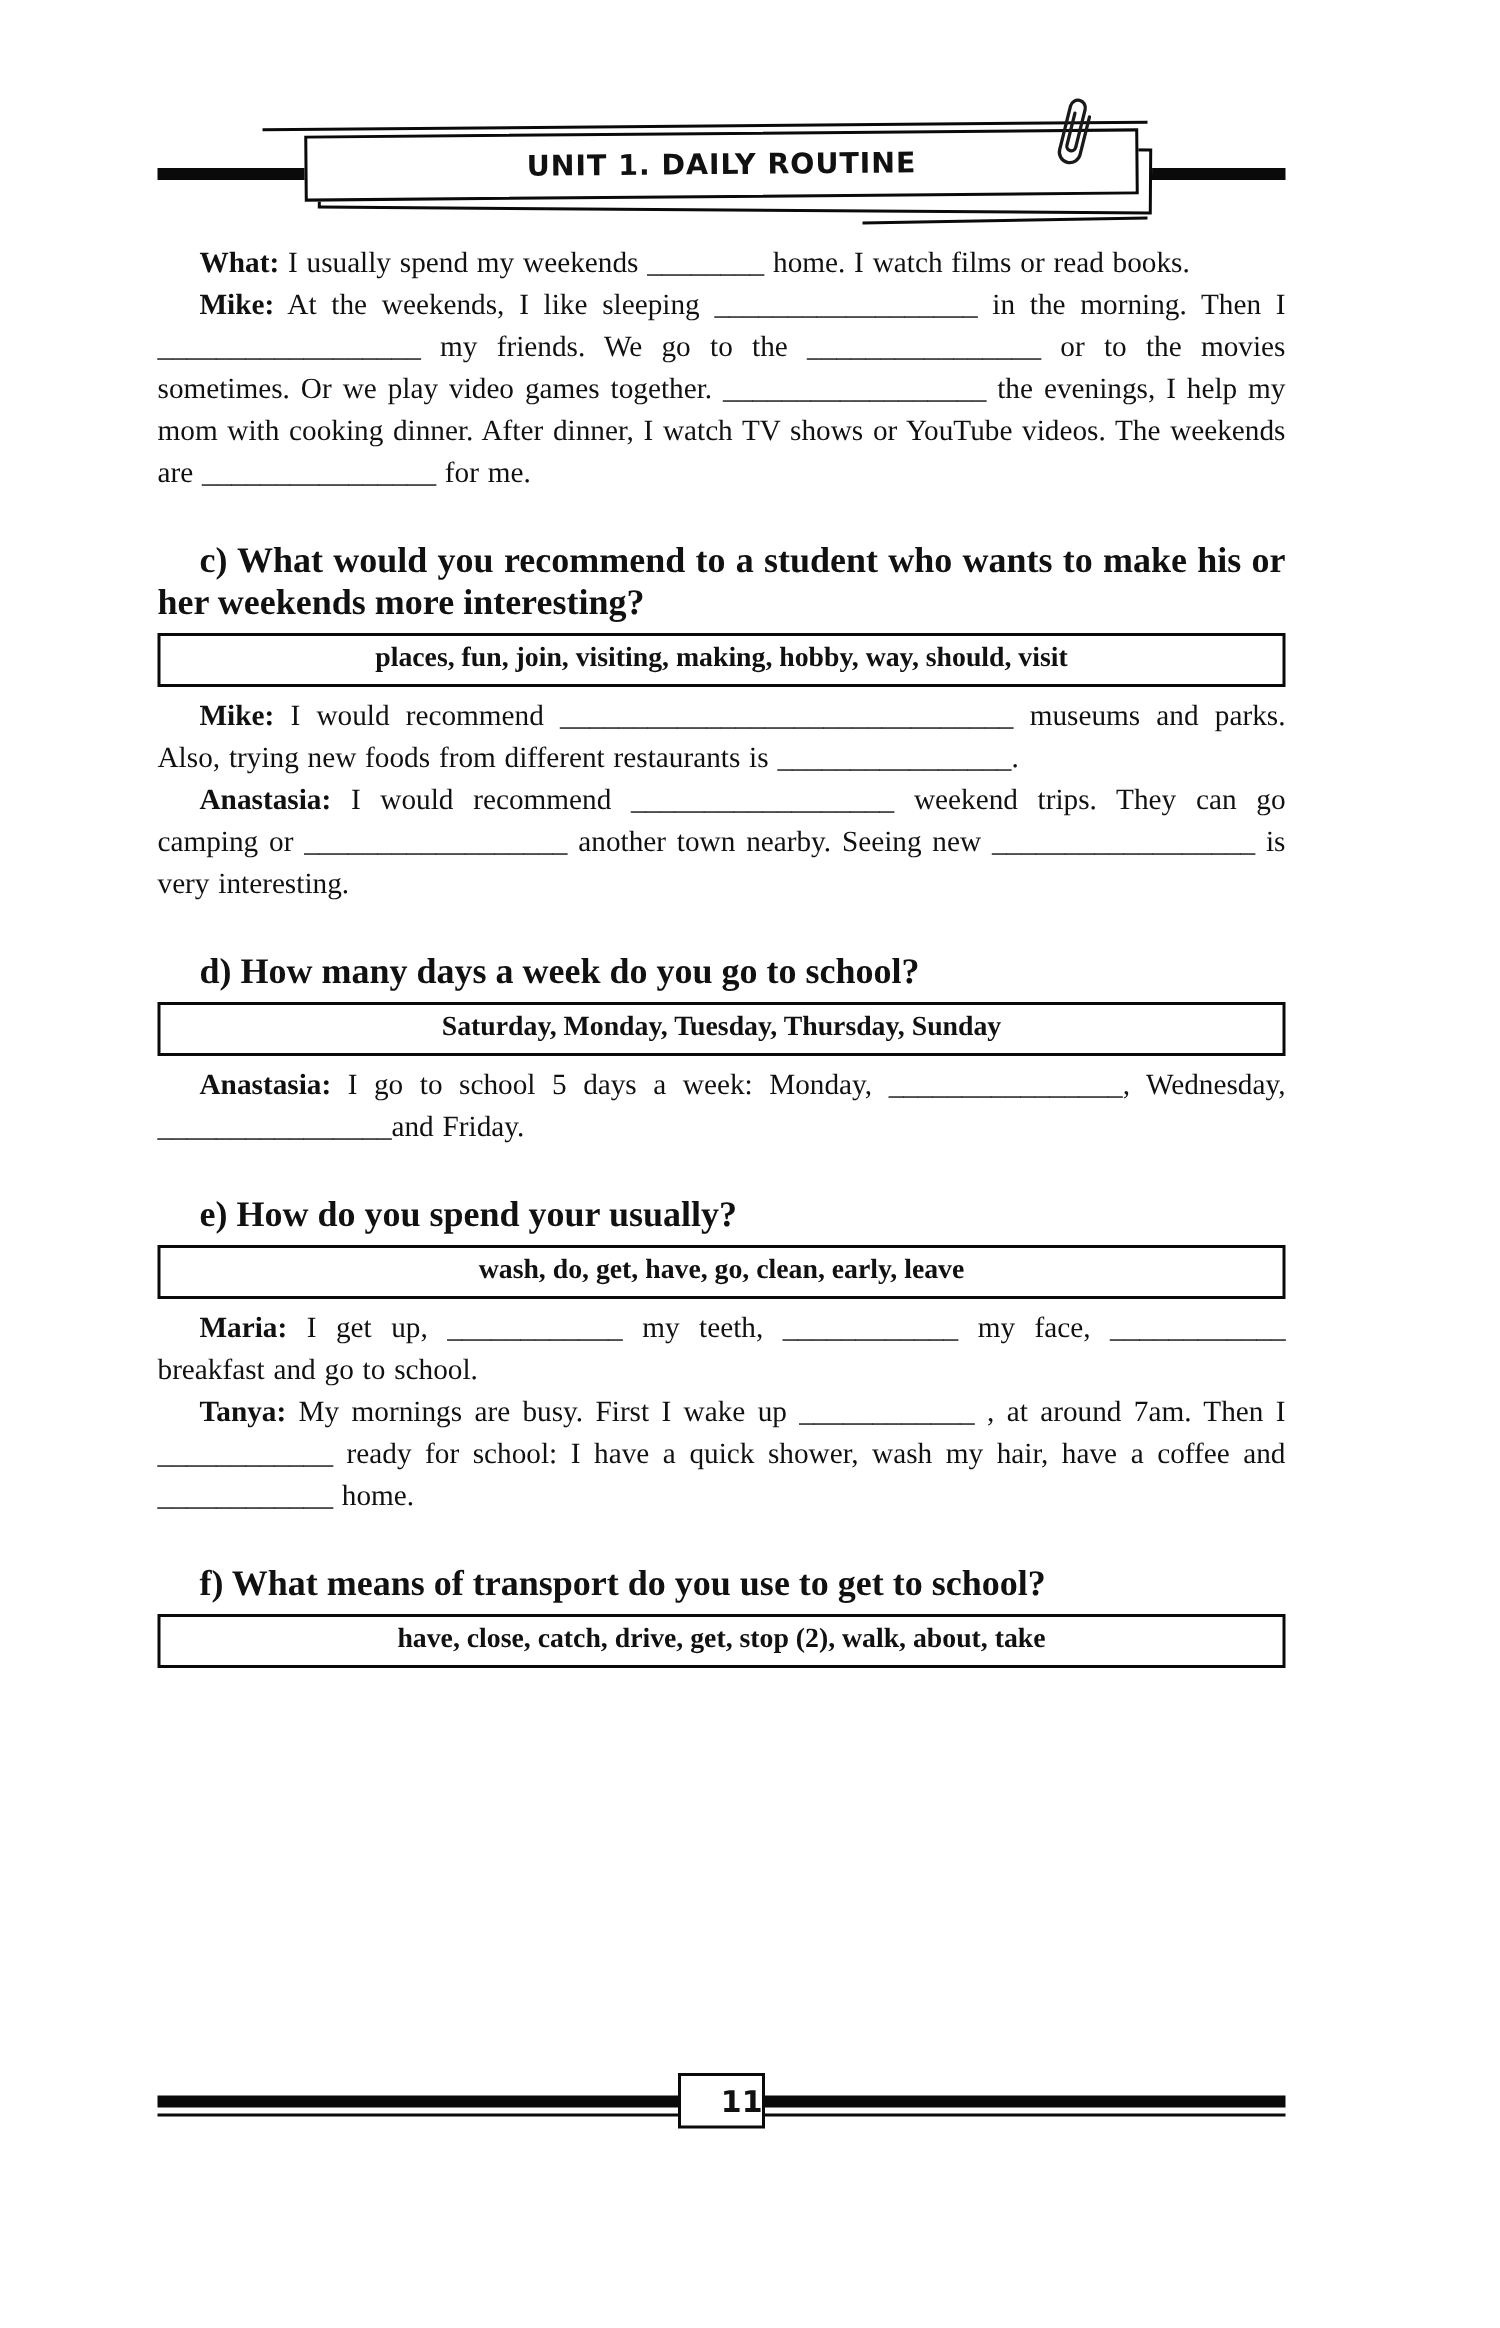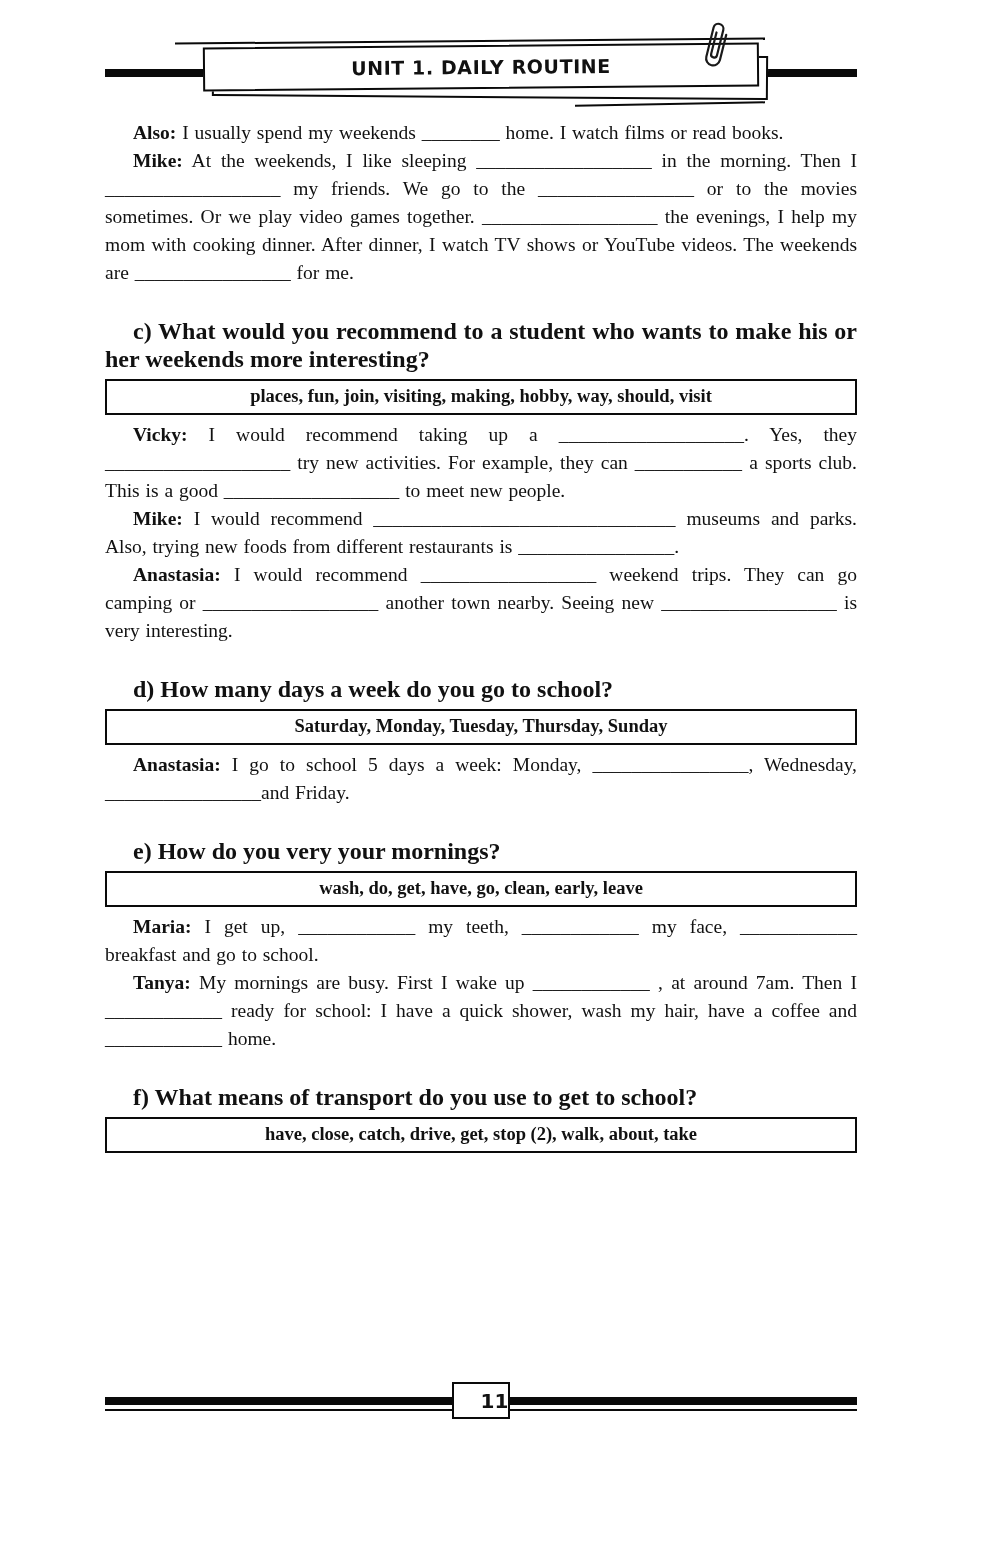--- a/index.html
+++ b/index.html
@@ -2,21 +2,21 @@
 <html><head>
 <meta charset="utf-8">
 <style>
   html,body { margin:0; padding:0; background:#ffffff; }
   .page {
     position:relative;
     width:1000px;
     height:1552px;
     background:#ffffff;
     box-sizing:border-box;
-    padding:45px 143px 0 105px;
+    padding:88px 143px 0 105px;
     font-family:"Liberation Serif", serif;
     color:#111111;
     overflow:hidden;
   }
 
   
   .header { position:relative; height:58px; margin-bottom:16px; }
   .header-rule {
     position:absolute; left:0; right:0; top:24px; height:8px; background:#0a0a0a;
   }
@@ -92,51 +92,47 @@
       <span>UNIT 1. DAILY ROUTINE</span>
     </div>
     <div class="paperclip">
       <svg width="28" height="56" viewBox="0 0 28 56">
         <path d="M20 16 L20 42 a7 7 0 0 1 -14 0 L6 12 a5 5 0 0 1 10 0 L16 38 a3 3 0 0 1 -6 0 L10 16" fill="none" stroke="#1a1a1a" stroke-width="2.2" stroke-linecap="round"></path>
       </svg>
     </div>
   </div>
 
   <p class="para">
-    <b>Also:</b>
+    <b>What:</b>
     <span>I usually spend my weekends ________ home. I watch films or read books.</span>
   </p>
   <p class="para">
     <b>Mike:</b>
     <span>At the weekends, I like sleeping __________________ in the morning. Then I __________________ my friends. We go to the ________________ or to the movies sometimes. Or we play video games together. __________________ the evenings, I help my mom with cooking dinner. After dinner, I watch TV shows or YouTube videos. The weekends are ________________ for me.</span>
   </p>
 
   <p class="heading">c) What would you recommend to a student who wants to make his or her weekends more interesting?</p>
   <div class="wordbox">places, fun, join, visiting, making, hobby, way, should, visit</div>
-  <p class="para">
-    <b>Vicky:</b>
-    <span>I would recommend taking up a ___________________. Yes, they ___________________ try new activities. For example, they can ___________ a sports club. This is a good __________________ to meet new people.</span>
-  </p>
   <p class="para">
     <b>Mike:</b>
     <span>I would recommend _______________________________ museums and parks. Also, trying new foods from different restaurants is ________________.</span>
   </p>
   <p class="para">
     <b>Anastasia:</b>
     <span>I would recommend __________________ weekend trips. They can go camping or __________________ another town nearby. Seeing new __________________ is very interesting.</span>
   </p>
 
   <p class="heading">d) How many days a week do you go to school?</p>
   <div class="wordbox">Saturday, Monday, Tuesday, Thursday, Sunday</div>
   <p class="para">
     <b>Anastasia:</b>
     <span>I go to school 5 days a week: Monday, ________________, Wednesday, ________________and Friday.</span>
   </p>
 
-  <p class="heading">e) How do you very your mornings?</p>
+  <p class="heading">e) How do you spend your usually?</p>
   <div class="wordbox">wash, do, get, have, go, clean, early, leave</div>
   <p class="para">
     <b>Maria:</b>
     <span>I get up, ____________ my teeth, ____________ my face, ____________ breakfast and go to school.</span>
   </p>
   <p class="para">
     <b>Tanya:</b>
     <span>My mornings are busy. First I wake up ____________ , at around 7am. Then I ____________ ready for school: I have a quick shower, wash my hair, have a coffee and ____________ home.</span>
   </p>
 

